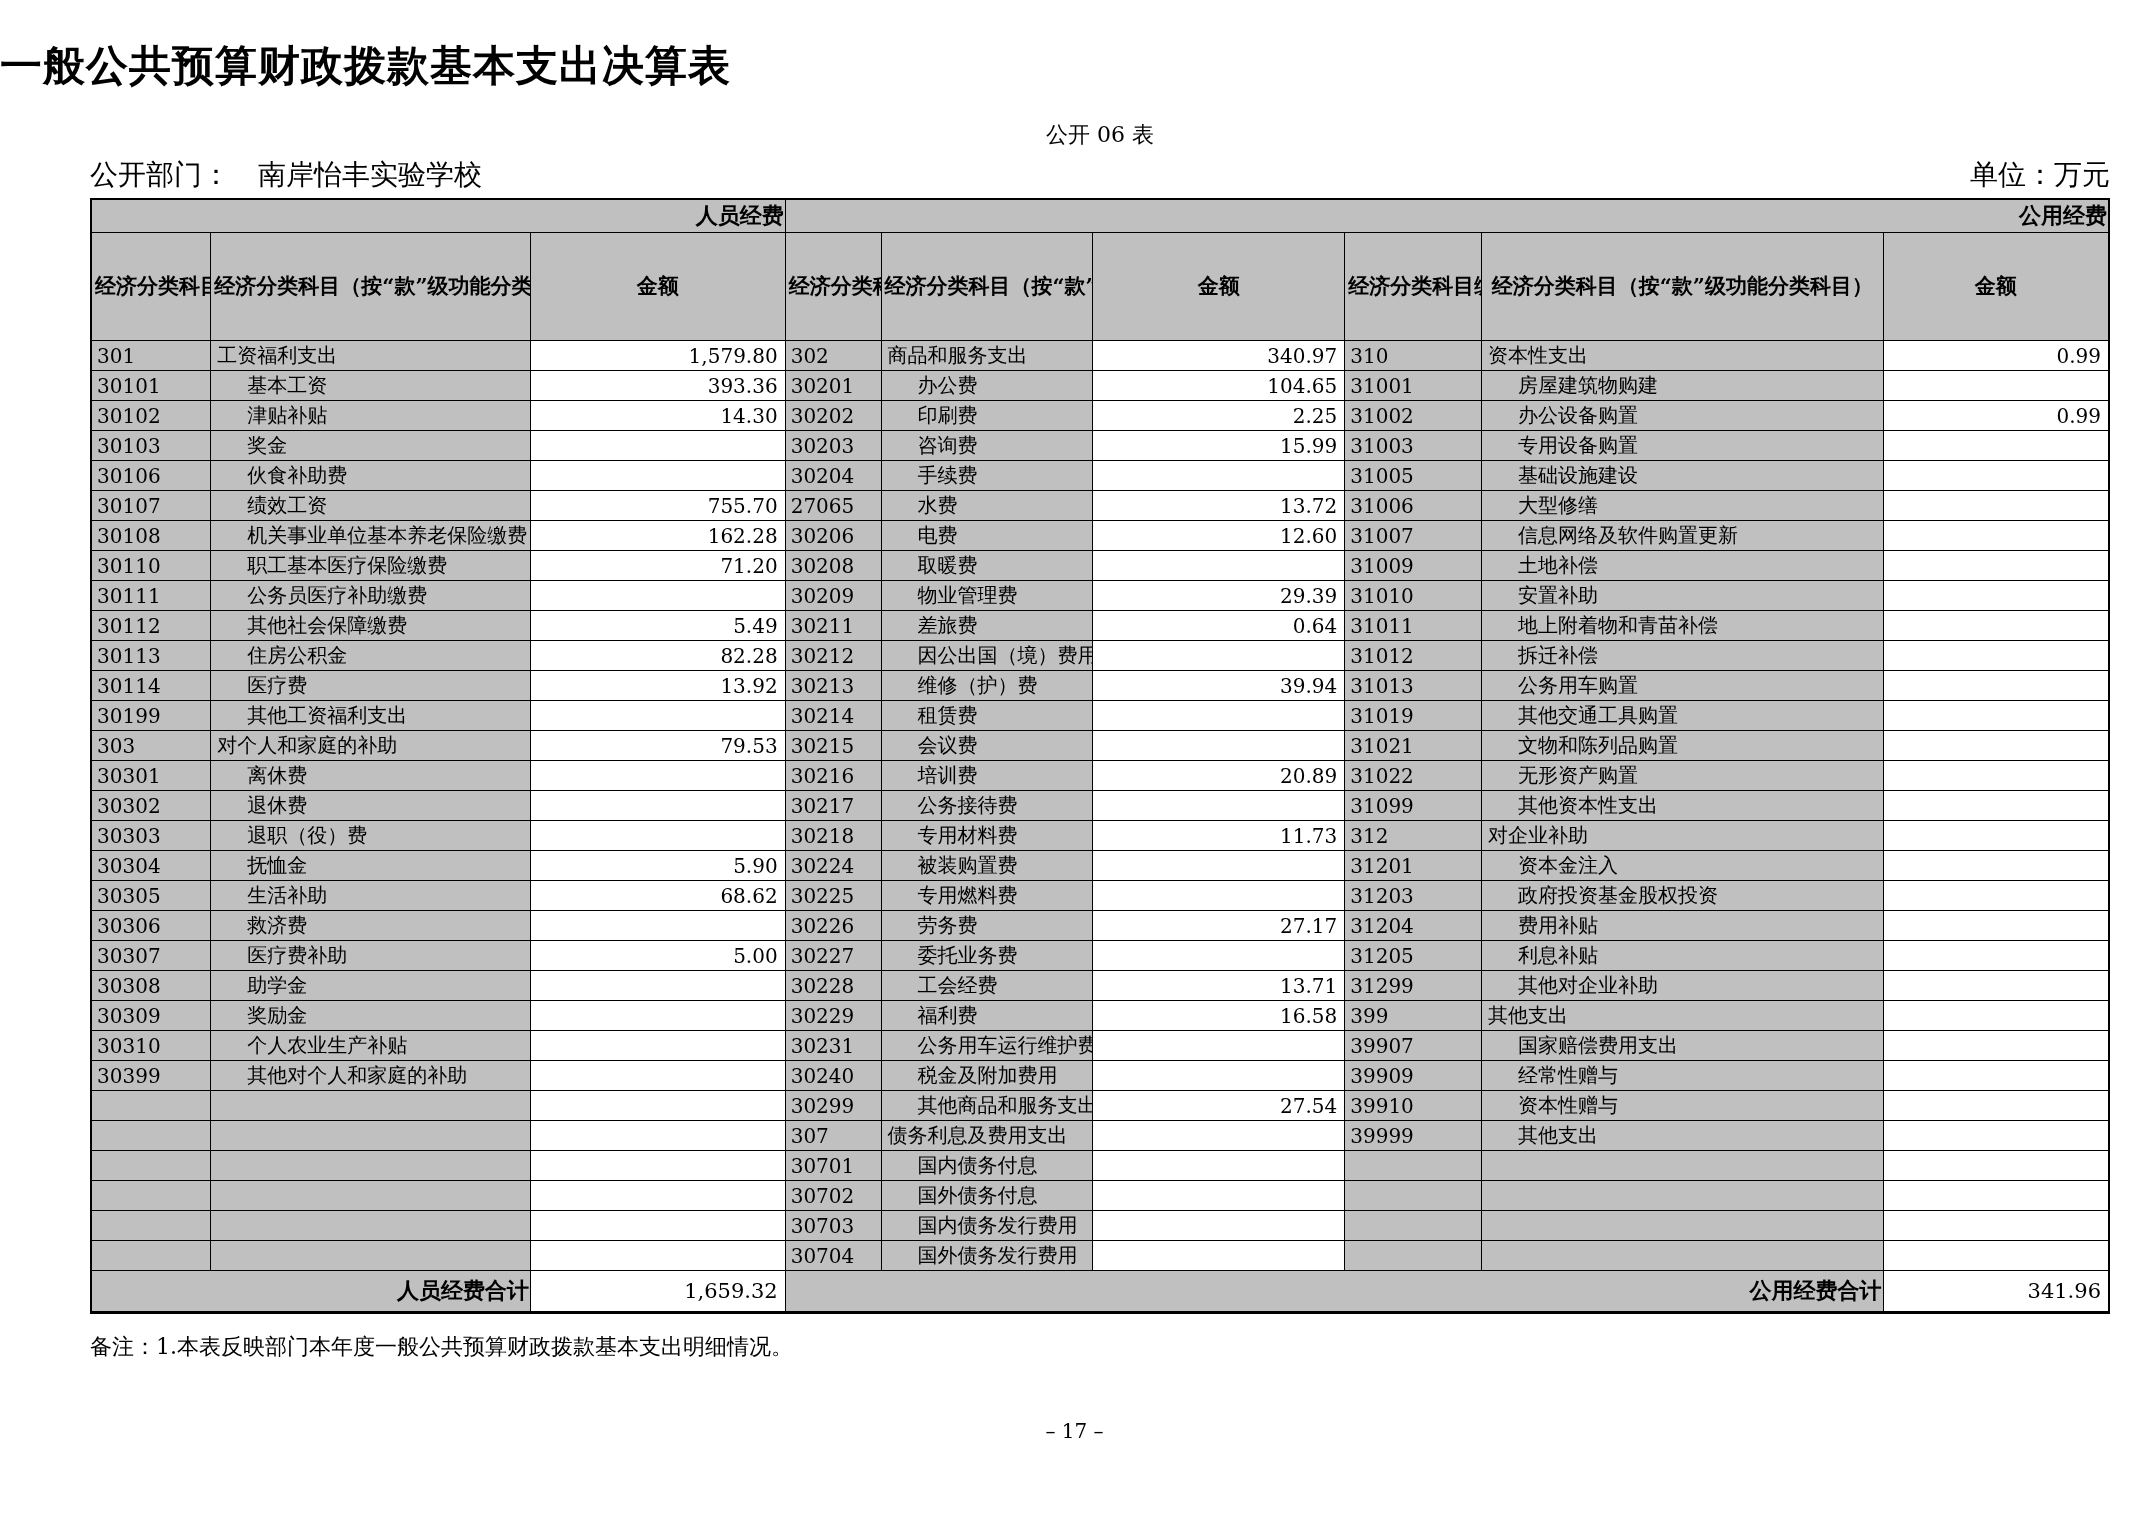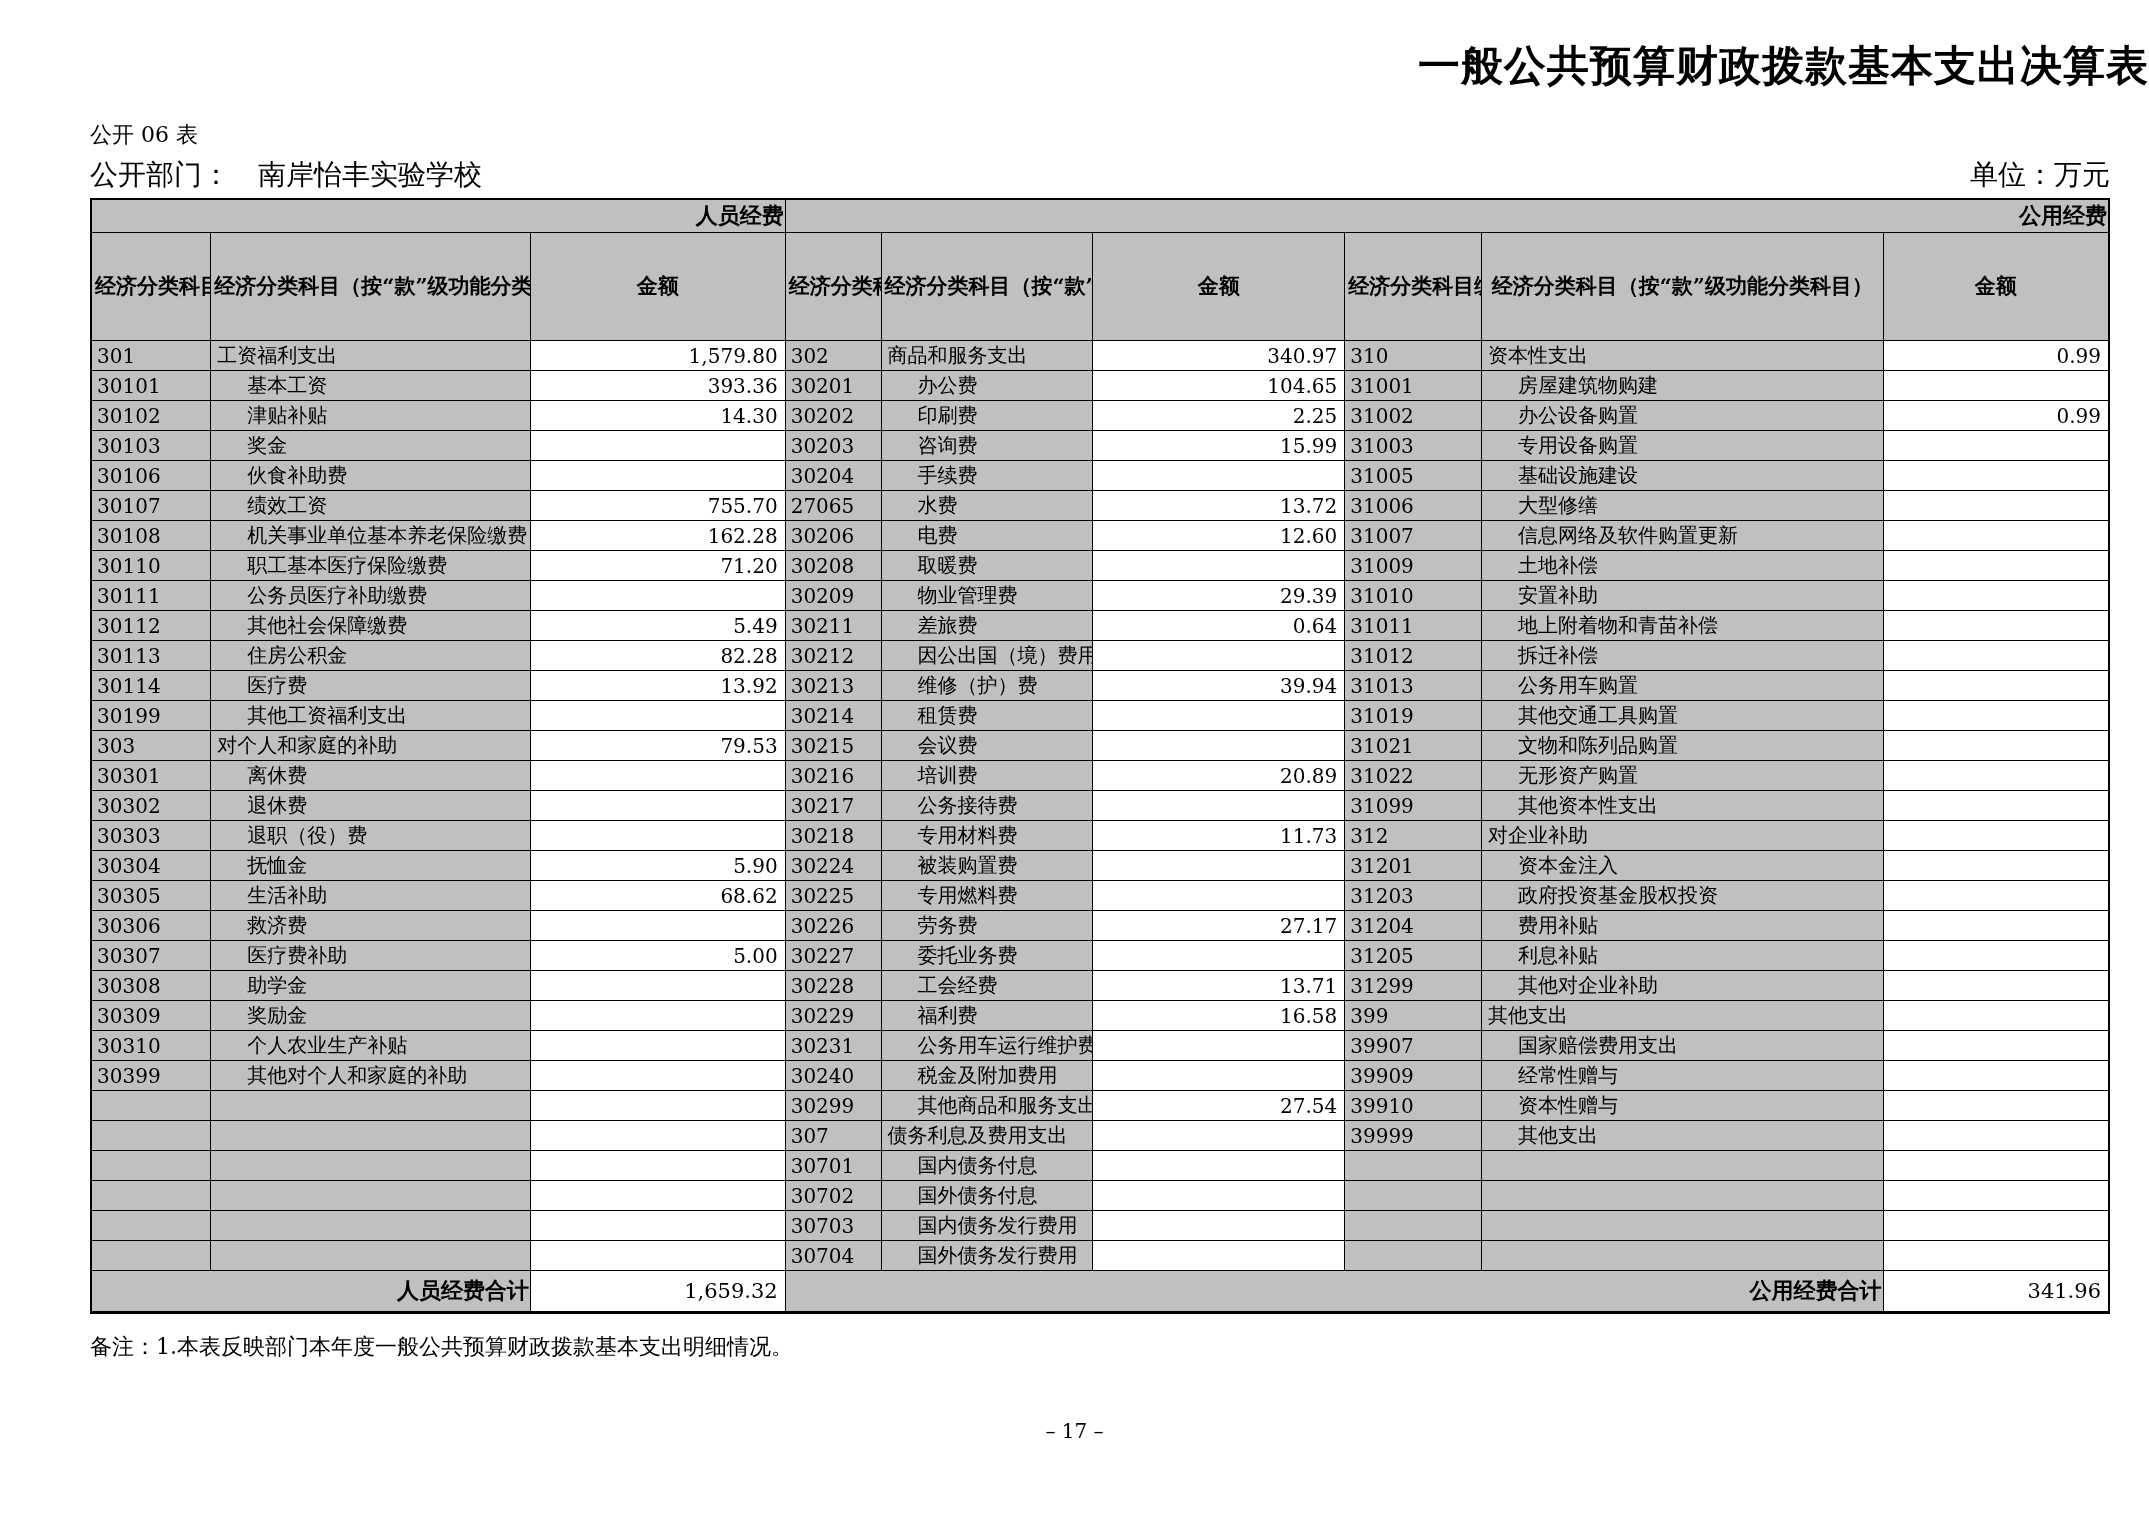--- a/index.html
+++ b/index.html
@@ -6,23 +6,23 @@
   html,body { margin:0; padding:0; }
   body {
     width: 2149px; min-height: 1520px;
     background: #ffffff; color:#000;
     font-family: "DejaVu Serif", serif;
   }
   .wrapper { width: 2020px; margin-left: 90px; }
   .title {
     font-family: "DejaVu Sans", sans-serif;
     font-weight: bold; font-size: 42px;
-    text-align: right; padding-top: 38px; letter-spacing: 1px;
+    text-align: left; padding-top: 38px; letter-spacing: 1px;
   }
-  .table-no { text-align: left; font-size: 22px; margin-top: 26px; }
+  .table-no { text-align: center; font-size: 22px; margin-top: 26px; }
   .meta-line { display: flex; justify-content: space-between; font-size: 28px; margin-top: 6px; margin-bottom: 4px; }
   .dept-value { margin-left: 28px; }
   table.budget {
     width: 100%; border-collapse: collapse; table-layout: fixed;
     border: 2px solid #000; border-bottom-width: 3px;
     font-size: 20px;
   }
   table.budget th, table.budget td {
     border: 1px solid #000; overflow: hidden; white-space: nowrap;
   }

